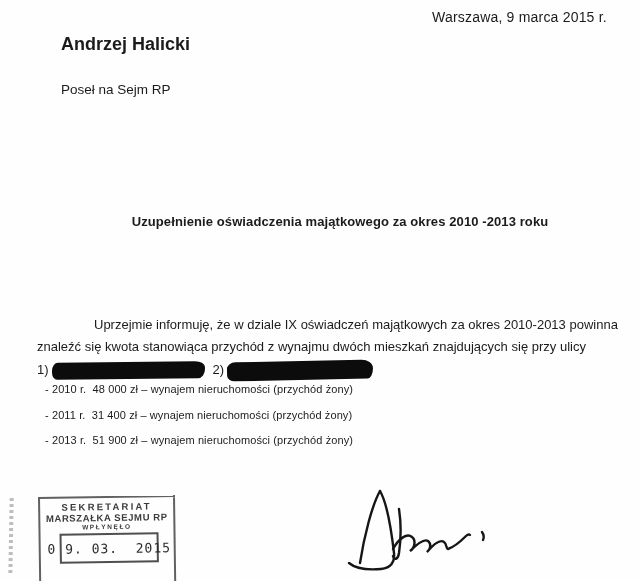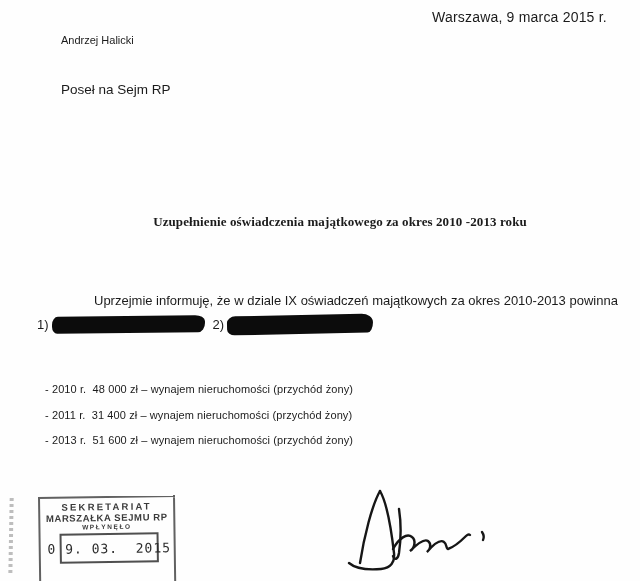--- a/index.html
+++ b/index.html
@@ -4,29 +4,29 @@
 <style>
   * { margin:0; padding:0; box-sizing:border-box; }
   html,body { background:#ffffff; }
   .page {
     position:relative; width:640px; height:581px;
     background:#fefefe; overflow:hidden;
     font-family:"Liberation Sans", sans-serif;
     color:#1b1b1b;
   }
   .place-date { position:absolute; top:9px; left:432px; font-size:14px; letter-spacing:.2px; }
-  .sender-name { position:absolute; top:34px; left:61px; font-size:11px; }
+  .sender-name { position:absolute; top:34px; left:61px; font-size:18px;font-weight:bold; }
   .sender-role { position:absolute; top:61px; left:61px; font-size:13.5px;margin-top:21px; }
   .doc-title {
     position:absolute; top:214px; left:80px; width:520px;
-    text-align:center; font-weight:700; font-size:13px; letter-spacing:.1px;font-family:Liberation Serif, serif;
+    text-align:center; font-weight:700; font-size:13px; letter-spacing:.1px;
   }
   .body-para { position:absolute; top:290px; left:37px; width:549px; font-size:13px; line-height:21.5px; }
   .para-line { text-align:justify; text-align-last:justify; white-space:nowrap; }
-  .para-line.indent { padding-left:57px; }
+  .para-line.indent { padding-left:57px;margin-top:24px; }
   .redaction-line { margin-top:2px; display:flex; align-items:center; height:22px; font-size:13px; }
   .redaction-bar { background:#0c0c0c; display:inline-block; }
   .bar1 { width:153px; height:17px; margin:0 8px 0 3px;
           border-radius:6px 10px 7px 5px / 8px 6px 9px 7px; transform:rotate(-0.7deg); }
   .bar2 { width:146px; height:19px; margin-left:3px;
           border-radius:9px 12px 6px 8px / 7px 9px 11px 6px; transform:rotate(-1.2deg); }
   .income-list { position:absolute; top:383px; left:45px; font-size:11px; }
   .income-item { height:25.5px; white-space:pre; letter-spacing:.1px; }
   .stamp {
     position:absolute; left:38px; top:497px; width:137px; height:86px;
@@ -59,32 +59,33 @@
 
   <div class="place-date">Warszawa, 9 marca 2015 r.</div>
 
   <div class="sender-name">Andrzej Halicki</div>
   <div class="sender-role">Poseł na Sejm RP</div>
 
   <div class="doc-title">Uzupełnienie oświadczenia majątkowego za okres 2010 -2013 roku</div>
 
   <div class="body-para">
     <div class="para-line indent">Uprzejmie informuję, że w dziale IX oświadczeń majątkowych za okres 2010-2013 powinna</div>
+    <div class="para-line">znaleźć się kwota stanowiąca przychód z wynajmu dwóch mieszkań znajdujących się przy ulicy</div>
     <div class="redaction-line">
       <span>1)</span>
       <span class="redaction-bar bar1"></span>
       <span>2)</span>
       <span class="redaction-bar bar2"></span>
     </div>
   </div>
 
   <div class="income-list">
     <div class="income-item">- 2010 r.  48 000 zł – wynajem nieruchomości (przychód żony)</div>
     <div class="income-item">- 2011 r.  31 400 zł – wynajem nieruchomości (przychód żony)</div>
-    <div class="income-item">- 2013 r.  51 600 zł – wynajem nieruchomości (przychód żony)</div>
+    <div class="income-item">- 2013 r.  51 900 zł – wynajem nieruchomości (przychód żony)</div>
   </div>
 
   <div class="edge-artifact"></div>
 
   <div class="stamp">
     <div class="stamp-l1">SEKRETARIAT</div>
     <div class="stamp-l2">MARSZAŁKA SEJMU RP</div>
     <div class="stamp-l3">WPŁYNĘŁO</div>
     <div class="stamp-date-box">
       <span>0 9. 03.  2015</span>

